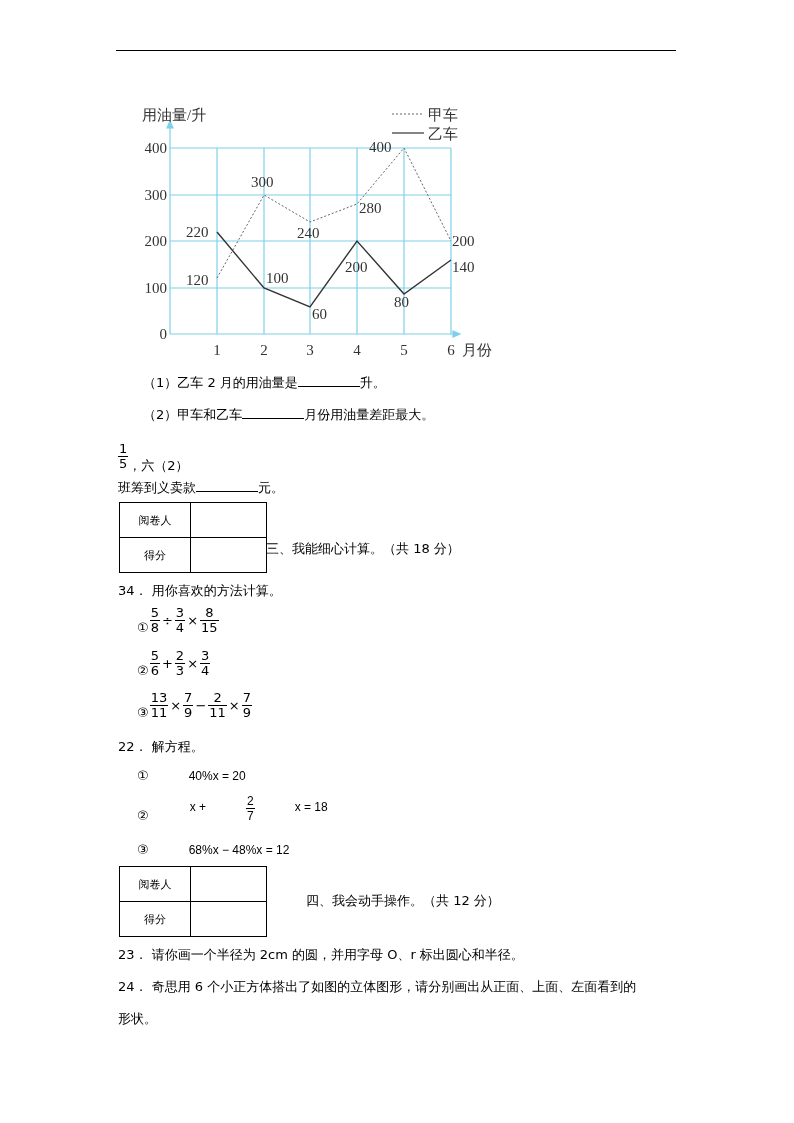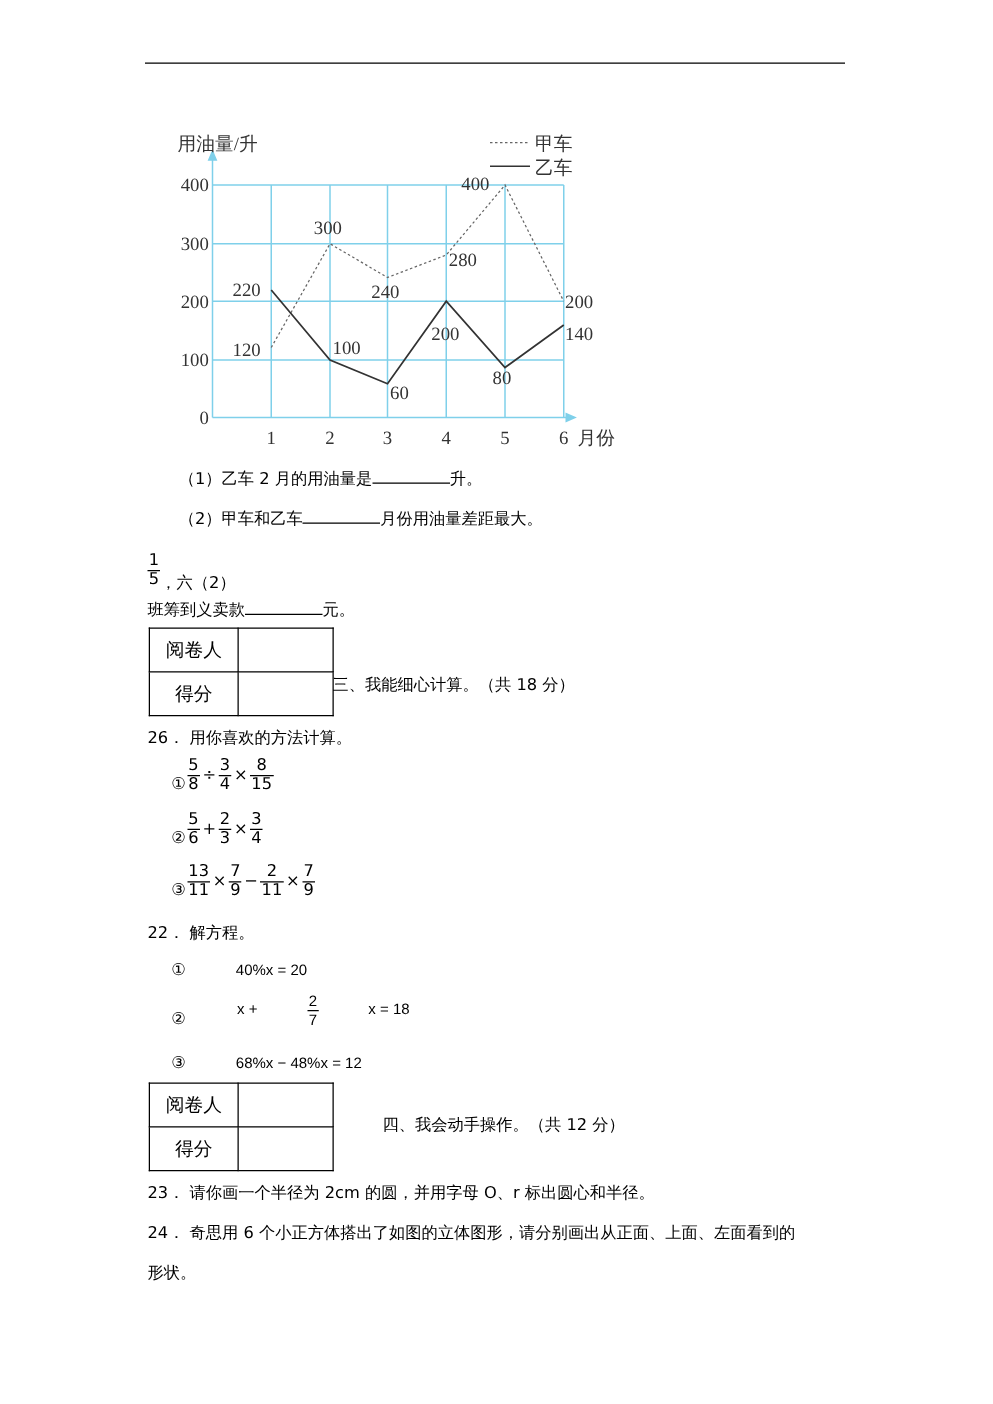--- a/index.html
+++ b/index.html
@@ -6,21 +6,21 @@
   body { width: 794px; height: 1123px; position: relative; overflow: hidden;
          font-family: "DejaVu Sans", "Liberation Sans", sans-serif; color: #000; }
   .rule { position: absolute; left: 116px; top: 50px; width: 560px; height: 1px; background: #000; }
   .chart { position: absolute; left: 130px; top: 95px; width: 370px; height: 270px; }
   .chart svg text { font-family: "Liberation Serif", "DejaVu Serif", serif; }
   .t { position: absolute; font-size: 13px; line-height: 18px; white-space: nowrap; }
   .blank { display: inline-block; width: 62px; border-bottom: 1px solid #000; height: 13px; vertical-align: baseline; }
   .frac { display: inline-block; text-align: center; vertical-align: middle; font-size: 13px; line-height: 14px; }
   .frac .n { display: block; border-bottom: 1px solid #000; padding: 0 1px; }
   .frac .d { display: block; padding: 0 1px; }
-  .score { position: absolute; border-collapse: collapse; font-size: 15px; }
+  .score { position: absolute; border-collapse: collapse; font-size: 11px; }
   .score td { border: 1px solid #000; height: 34px; padding: 0; text-align: center; }
   .score td.lbl { width: 70px; }
   .score td.val { width: 75px; }
   .expr { position: absolute; left: 137px; font-size: 13px; display: flex; align-items: flex-end; }
   .expr .num { margin-right: 1px; line-height: 14px; }
   .expr .op { margin: 0 2px; align-self: center; }
   .math { font-family: Liberation Sans, sans-serif; font-size: 12px; margin-left: 40px; }
 </style>
 </head>
 <body>
@@ -113,21 +113,21 @@
         <td class="val"></td>
       </tr>
   <tr>
         <td class="lbl">得分</td>
         <td class="val"></td>
       </tr>
 </tbody>
   </table>
 <div class="t" style="left:266px; top:540px;">三、我能细心计算。（共 18 分）</div>
 
-<div class="t" style="left:118px; top:582px;">26．  用你喜欢的方法计算。</div>
+<div class="t" style="left:118px; top:582px;">34．  用你喜欢的方法计算。</div>
 
 <div class="expr" style="top:606px;">
   <span class="num">①</span>
   <span class="frac">
       <span class="n">5</span>
       <span class="d">8</span>
     </span>
     <span class="op">÷</span>
   <span class="frac">
       <span class="n">3</span>

